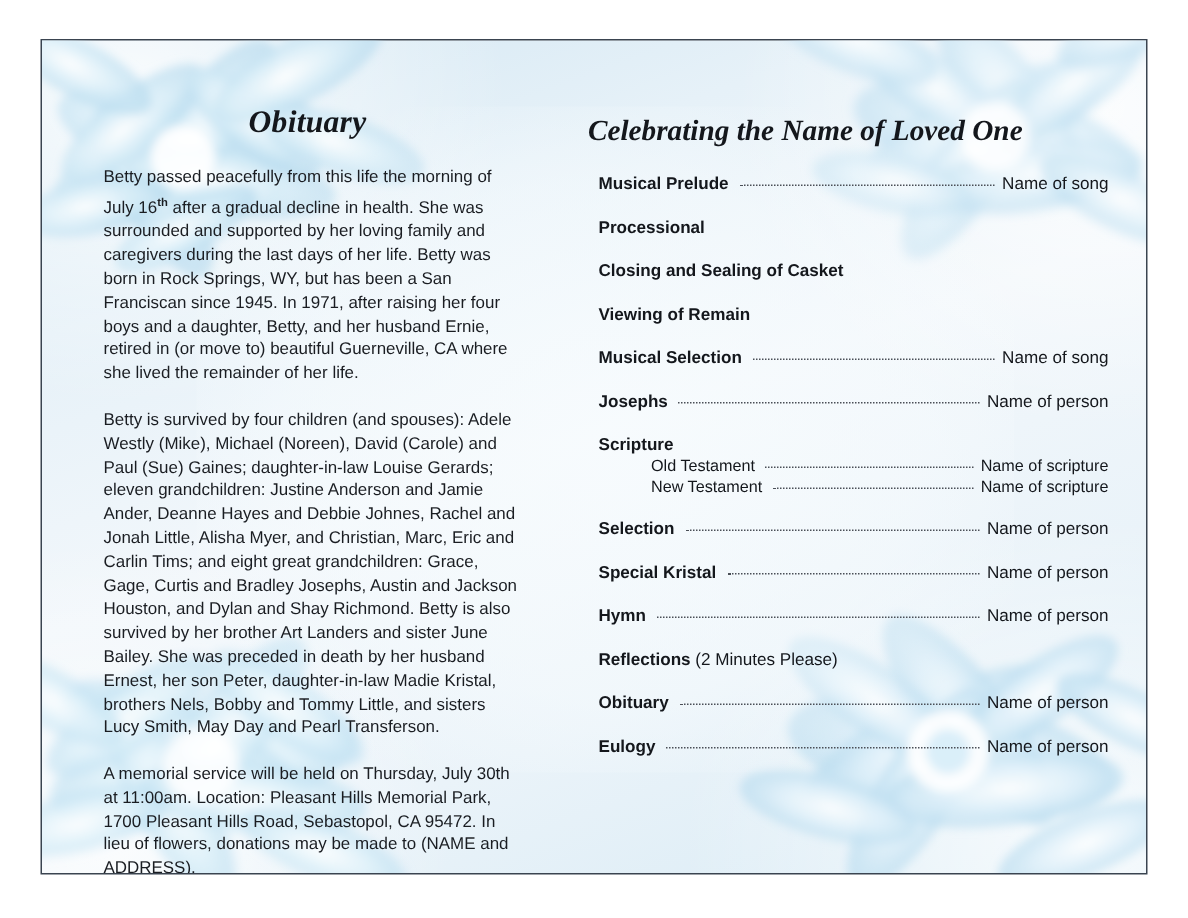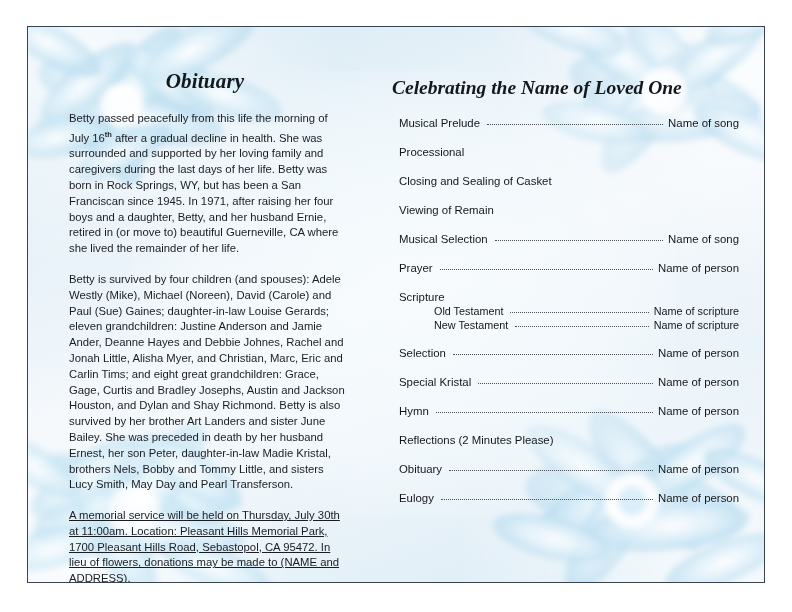--- a/index.html
+++ b/index.html
@@ -88,21 +88,21 @@
   .obit-body {
     position: absolute;
     left: 41px;
     top: 84px;
     width: 277px;
     color: #1a1d22;
     font-size: 11.3px;
     line-height: 15.8px;
   }
   .obit-body p { margin: 0 0 15px 0; }
-  .obit-body p:last-child { margin-bottom: 4px; text-decoration: underline; }
+  .obit-body p:last-child { margin-bottom: 4px; }
   .sup { font-size: 7.5px; vertical-align: super; font-weight: bold; }
 
   
   .celebrate-title {
     font-family: "Liberation Serif", serif;
     font-weight: bold;
     font-style: italic;
     font-size: 19.5px;
     color: #14171c;
     margin: 0;
@@ -124,21 +124,21 @@
     white-space: nowrap;
   }
   .svc-row.tight { margin-bottom: 2px; }
   .svc-row.sub {
     margin-left: 35px;
     margin-bottom: 2px;
     font-size: 10.8px;
   }
   .svc-row.sub:last-child { margin-bottom: 0; }
   .svc-label {
-    font-weight: normal;
+    font-weight: bold;
     flex: 0 0 auto;
   }
   .svc-sublabel { font-weight: normal; flex: 0 0 auto; }
   .svc-note { font-weight: normal; }
   .leader {
     flex: 1 1 auto;
     min-width: 10px;
     margin: 0 5px 0 7px;
     border-bottom: 1.5px dotted #4a4f57;
     position: relative;
@@ -296,21 +296,21 @@
             </div>
             <div class="svc-row">
               <span class="svc-label">Viewing of Remain</span>
             </div>
             <div class="svc-row">
               <span class="svc-label">Musical Selection</span>
               <span class="leader"></span>
               <span class="svc-value">Name of song</span>
             </div>
             <div class="svc-row">
-              <span class="svc-label">Prayer</span>
+              <span class="svc-label">Josephs</span>
               <span class="leader"></span>
               <span class="svc-value">Name of person</span>
             </div>
             <div class="svc-row tight">
               <span class="svc-label">Scripture</span>
             </div>
             <div class="svc-row sub">
               <span class="svc-sublabel">Old Testament</span>
               <span class="leader"></span>
               <span class="svc-value">Name of scripture</span>

